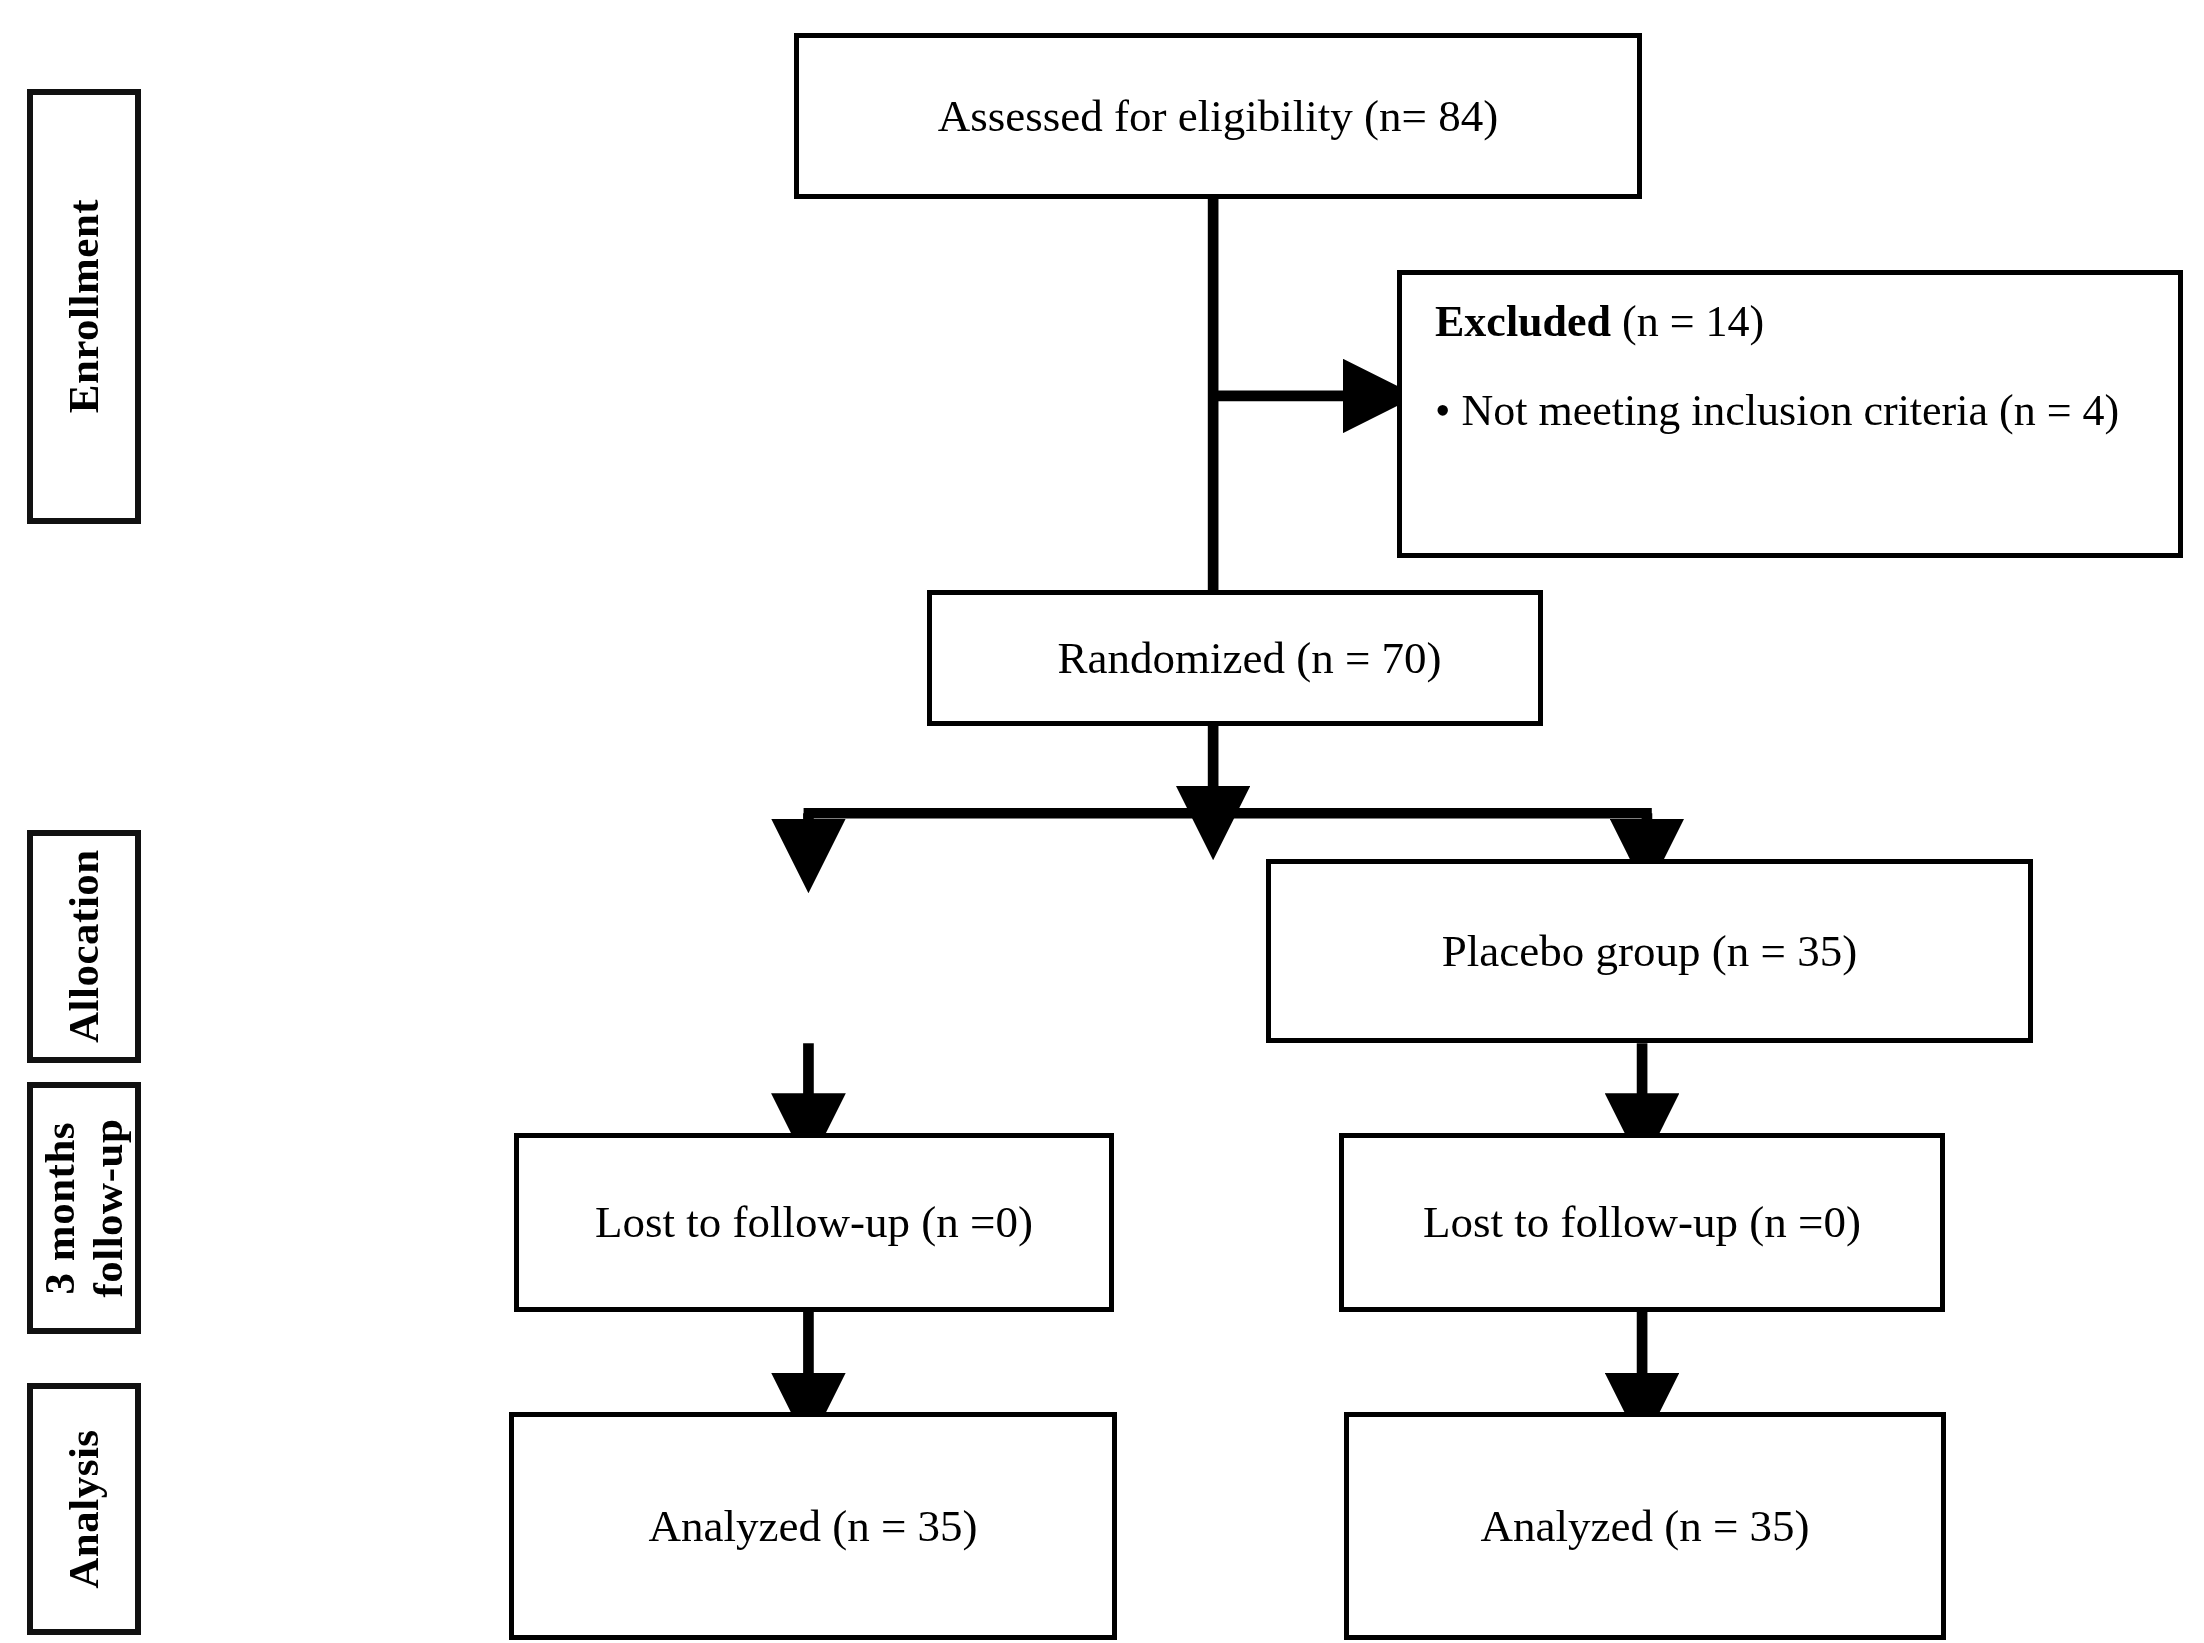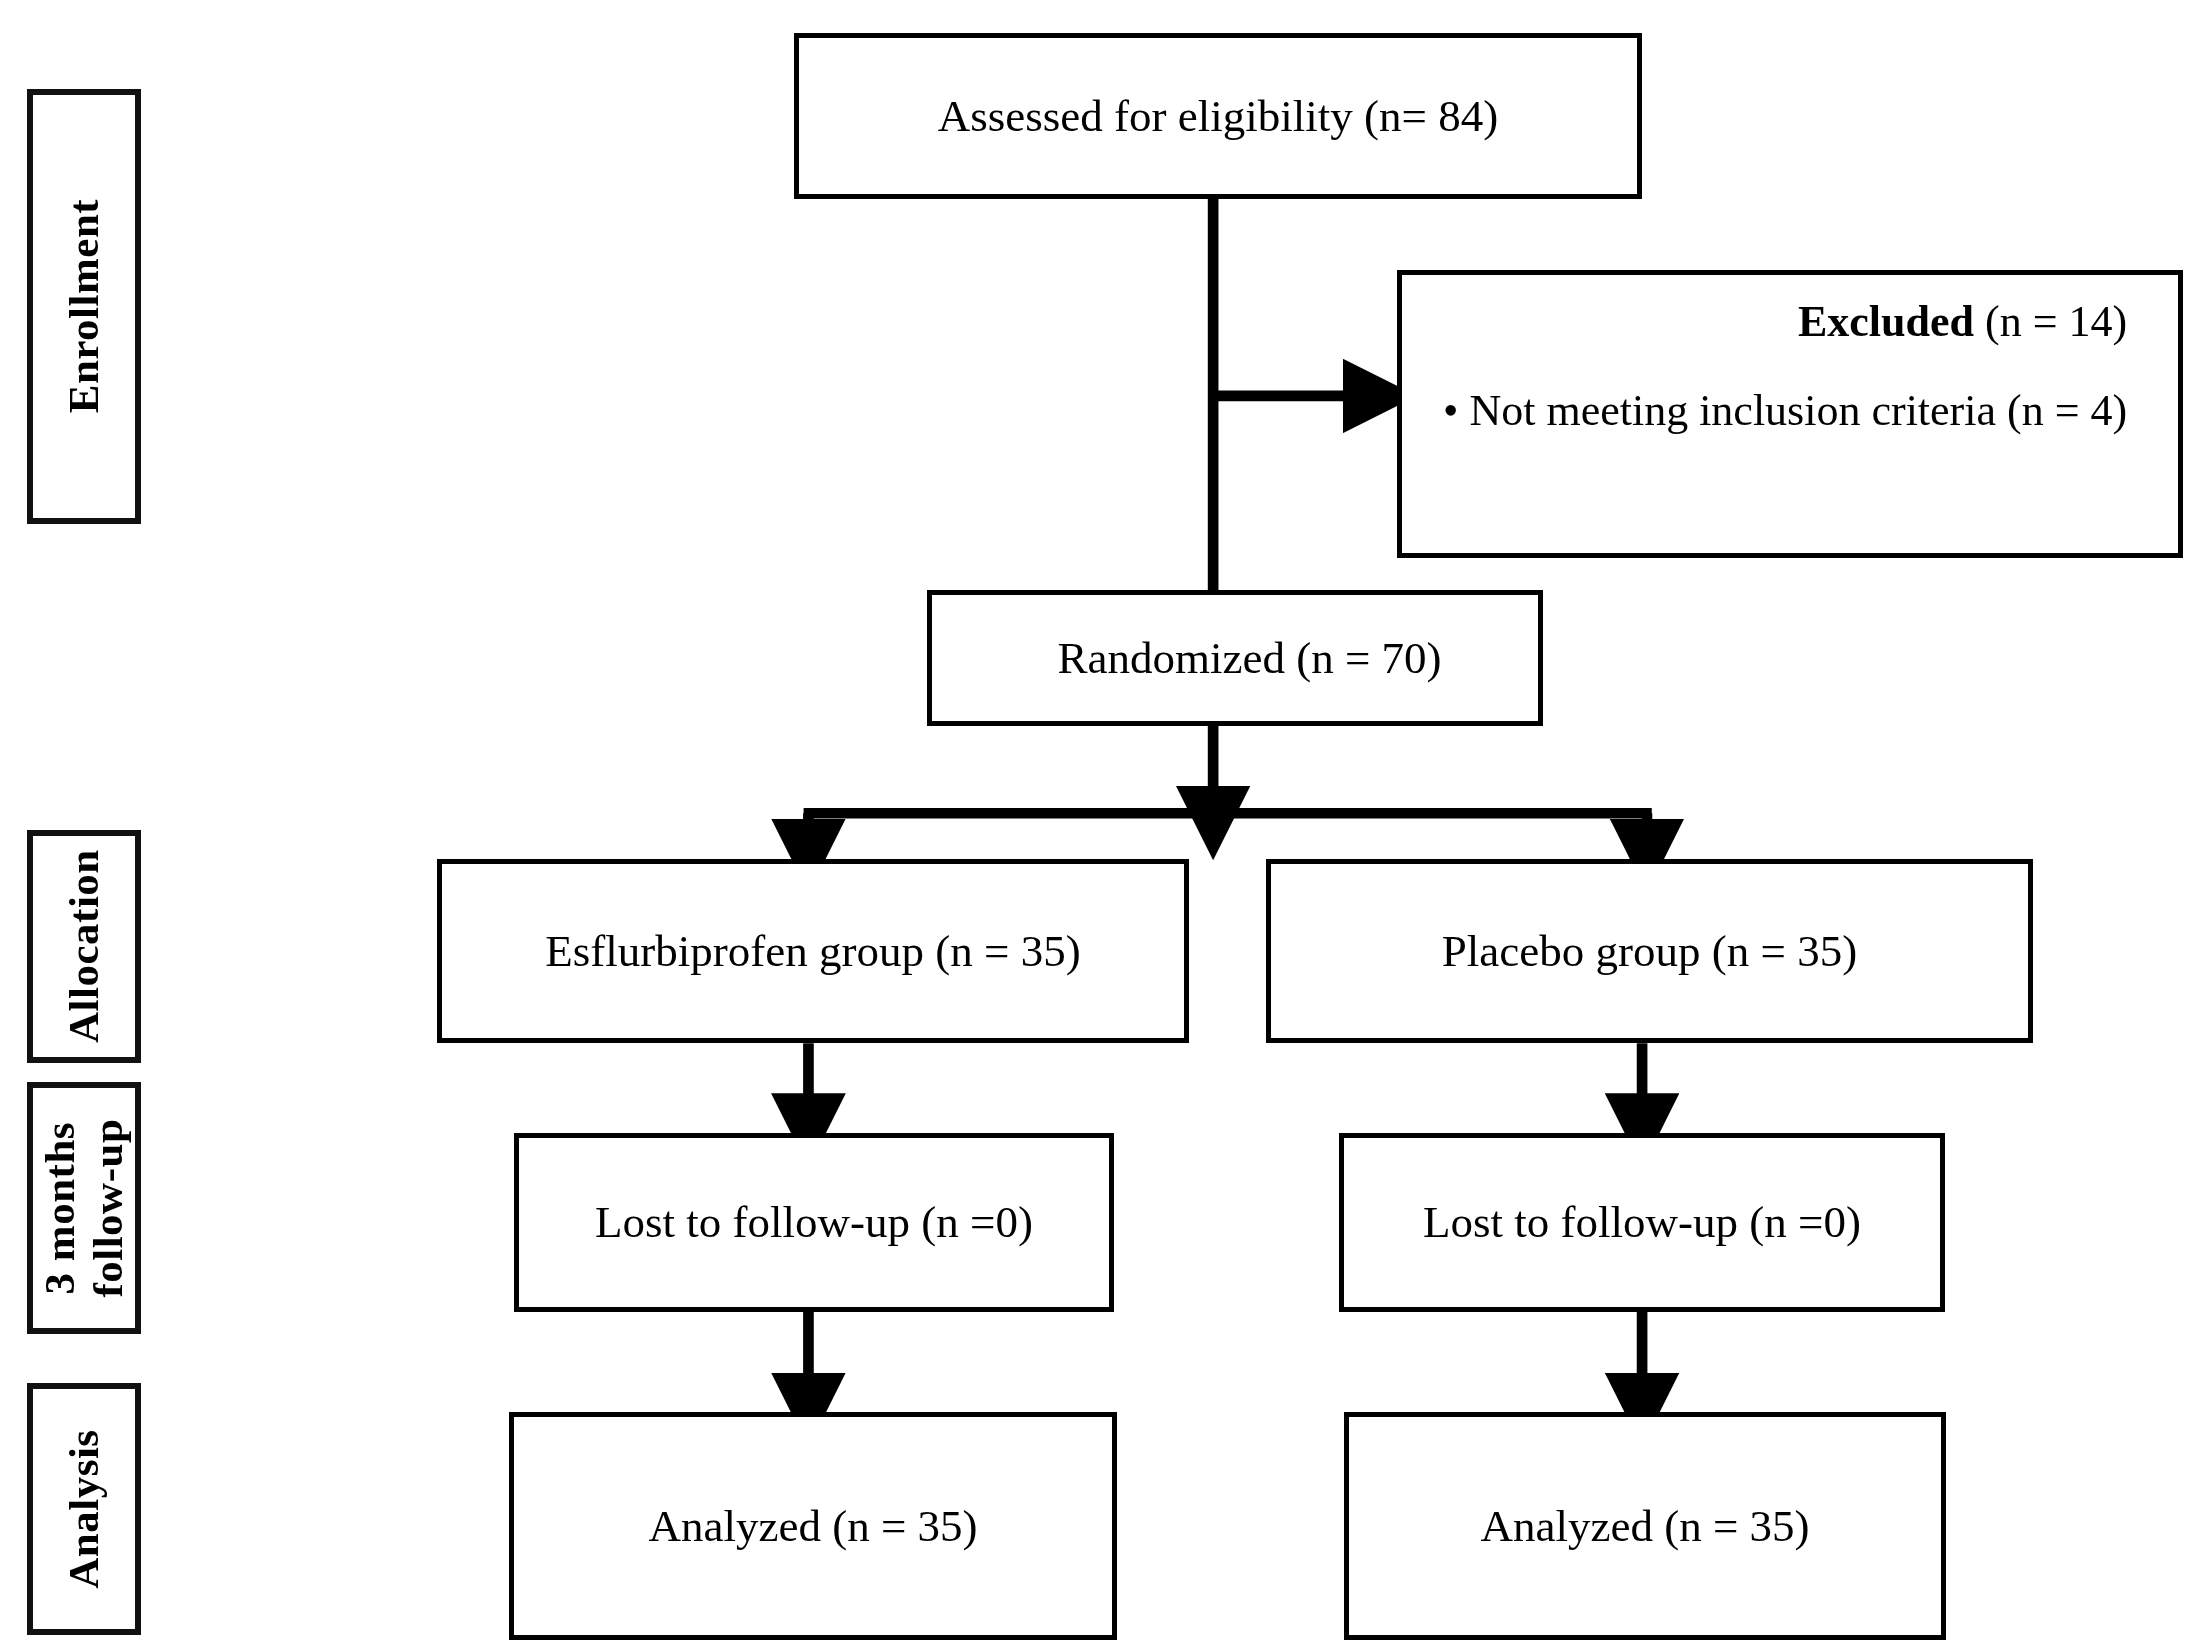--- a/index.html
+++ b/index.html
@@ -8,21 +8,21 @@
   svg.flow{position:absolute;left:0;top:0;width:2205px;height:1644px;}
   .nodebox{position:absolute;box-sizing:border-box;border:5.8px solid #000;background:#fff;
            display:flex;align-items:center;justify-content:center;text-align:center;}
   .nodebox .txt{font-size:45px;line-height:1.25;color:#000;padding:0 13.6px;}
   .sidebox{position:absolute;box-sizing:border-box;border:6.8px solid #111;background:#fff;
            display:flex;align-items:center;justify-content:center;}
   .sidebox .vtxt{transform:rotate(-90deg);white-space:nowrap;font-weight:bold;font-size:43px;
                  letter-spacing:0.5px;color:#000;text-align:center;line-height:1.12;}
   .excluded{align-items:flex-start;justify-content:flex-start;padding:25px 29px 0 33px;}
   .exc-list{text-align:left;font-size:44px;line-height:1.0;}
-  .exc-line{margin:0 0 0 8px;padding:0;white-space:nowrap;text-align:right;}
+  .exc-line{margin:0 0 0 0;padding:0;white-space:nowrap;}
   .exc-head{margin-bottom:45px;}
   .exc-head b{font-weight:bold;}
   .exc-item{margin-bottom:45px;}
 </style>
 </head>
 <body>
 
 <div id="stage">
 
   <svg class="flow" viewBox="0 0 2272 1694">
@@ -75,23 +75,20 @@
     <div class="exc-list">
       <div class="exc-line exc-head"><b>Excluded</b><span> (n = 14)</span></div>
       <div class="exc-line exc-item">• Not meeting inclusion criteria (n = 4)</div>
     </div>
   </div>
 
   <div class="nodebox" style="left:927px;top:590px;width:616px;height:136px;padding-left:29px;">
     <div class="txt">Randomized (n = 70)</div>
   </div>
 
-  <div class="nodebox" style="left:437px;top:859px;width:752px;height:184px;">
-    <div class="txt">Esflurbiprofen group (n = 35)</div>
-  </div>
 
   <div class="nodebox" style="left:1266px;top:859px;width:767px;height:184px;">
     <div class="txt">Placebo group (n = 35)</div>
   </div>
 
   <div class="nodebox" style="left:514px;top:1133px;width:600px;height:179px;">
     <div class="txt">Lost to follow-up (n =0)</div>
   </div>
 
   <div class="nodebox" style="left:1339px;top:1133px;width:606px;height:179px;">

